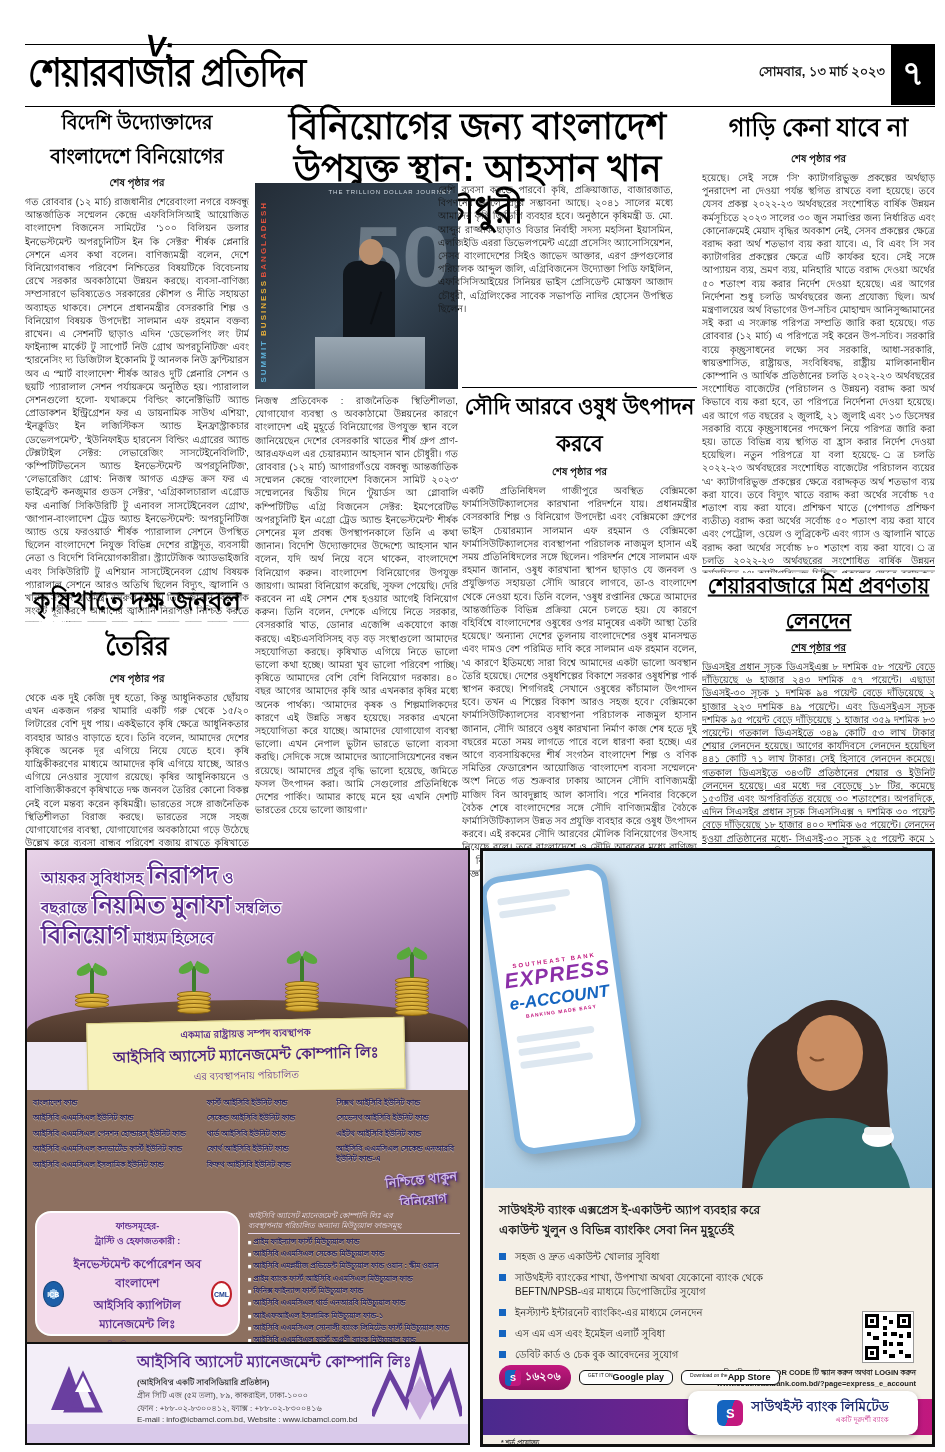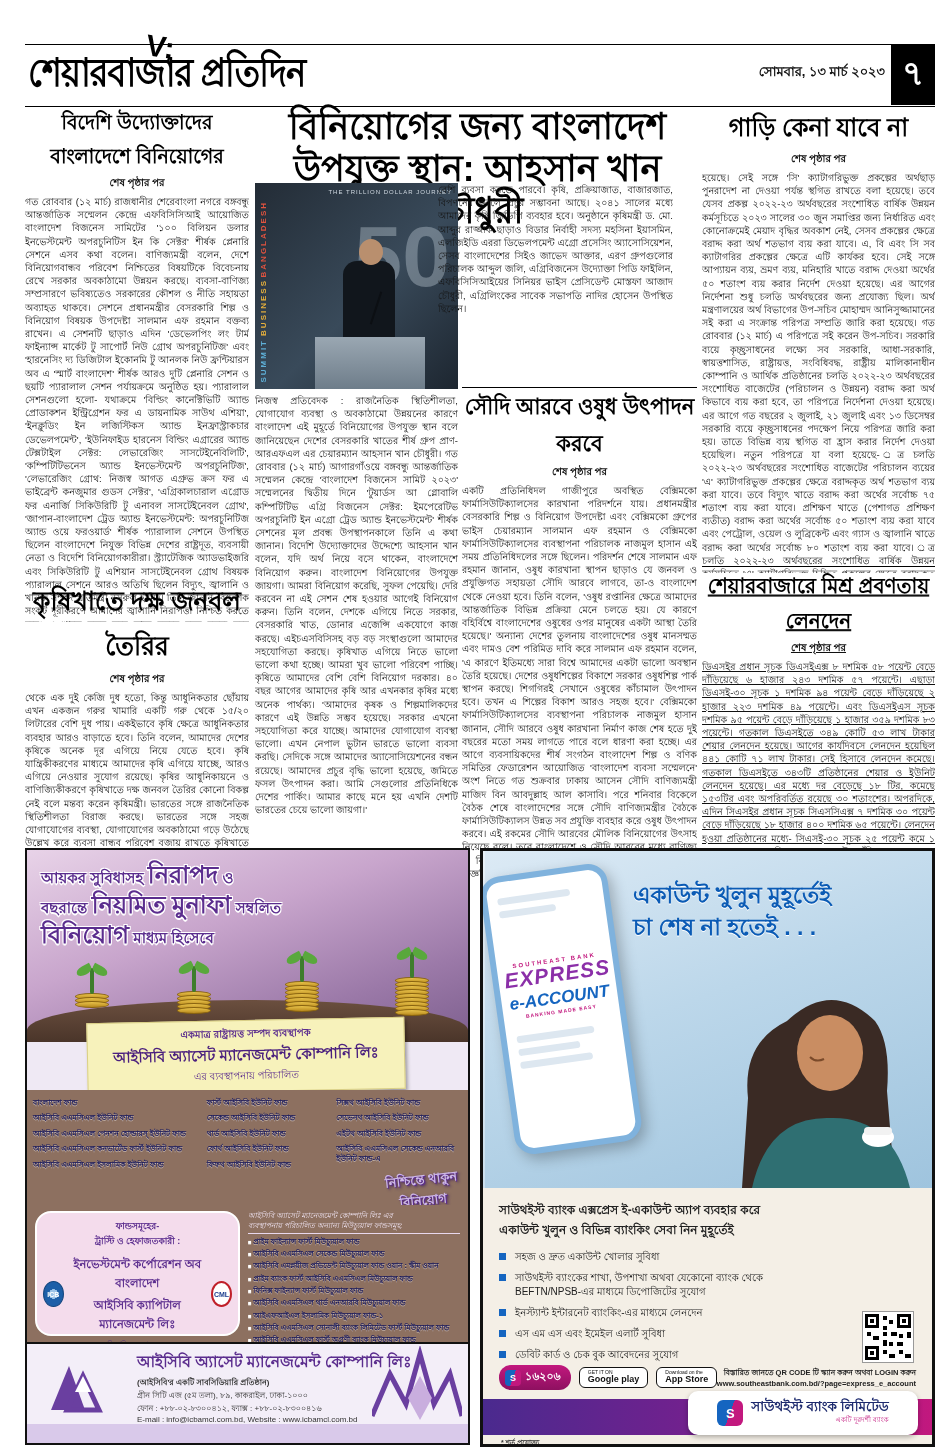--- a/index.html
+++ b/index.html
@@ -104,21 +104,21 @@
   .brand-tag { font-size:5px; letter-spacing:1px; color:#c2187e; text-align:center; font-weight:bold; }
   .woman { position:absolute; right:0; top:110px; width:240px; height:227px; }
   .seb-body { position:absolute; left:0; top:337px; width:100%; height:262px; padding:12px 16px 0; }
   .seb-title { font-size:12px; font-weight:bold; color:#222; line-height:20px; }
   .seb-bullets { margin-top:10px; }
   .seb-bullet { font-size:10px; color:#222; margin-bottom:7px; line-height:14px; padding-left:16px; position:relative; width:330px; }
   .seb-bullet:before { content:""; position:absolute; left:0; top:3px; width:7px; height:7px; background:#1565c0; }
   .qr { position:absolute; right:18px; top:460px; width:52px; height:52px; background:#fff; border:1px solid #999; }
   .badges { position:absolute; left:16px; top:500px; display:flex; gap:8px; align-items:center; }
   .badge-call { background:linear-gradient(#c2187e,#8e1060); color:#fff; border-radius:12px; padding:3px 10px 3px 6px; font-size:11px; font-weight:bold; display:flex; align-items:center; gap:4px; }
-  .badge-store { background:#fff; border:1.5px solid #111; border-radius:6px; padding:2px 8px; font-size:9px; font-weight:bold; display:flex; flex-direction:column; line-height:1.1; }
+  .badge-store { background:#fff; border:1.5px solid #111; border-radius:6px; padding:2px 8px; font-size:9px; font-weight:bold; display:flex; line-height:1.1; }
   .badge-store .small { font-size:5px; font-weight:normal; }
   .qr-note { position:absolute; right:16px; top:500px; width:250px; text-align:right; font-size:7.5px; font-weight:bold; color:#222; line-height:1.5; }
   .seb-bar { position:absolute; left:0; top:530px; width:100%; height:36px; background:linear-gradient(90deg,#4a2a8e 0%,#7a1f8e 55%,#c2187e 100%); }
   .seb-logo-box { position:absolute; right:14px; top:522px; width:230px; height:44px; background:#fff; border-radius:10px; box-shadow:0 2px 5px rgba(0,0,0,.3); display:flex; align-items:center; justify-content:center; gap:8px; }
   .sb-mark { width:26px; height:26px; border-radius:6px; background:conic-gradient(from 200deg,#1565c0 0 50%,#c2187e 50% 100%); color:#fff; display:flex; align-items:center; justify-content:center; font-weight:bold; font-size:13px; }
   .sb-name { font-size:13.5px; font-weight:bold; color:#1d2a6e; line-height:1.1; }
   .sb-tag { font-size:7px; color:#c2187e; text-align:right; }
   .seb-terms { position:absolute; left:18px; top:578px; font-size:7px; font-weight:bold; color:#333; }
 </style>
 </head>
@@ -318,24 +318,20 @@
         <polyline points="0,70 18,28 34,58 48,8 62,58 78,28 90,70" fill="none" stroke="#6a3fa0" stroke-width="5"></polyline>
         <polygon points="48,30 60,52 48,74 36,52" fill="#c9aede"></polygon>
       </svg>
     </div>
     <div class="icb-base"></div>
   </div>
 
   <div class="seb-ad">
     <div class="seb-photo">
       <div class="seb-window"></div>
-      <div class="seb-headline">
-        <div>একাউন্ট খুলুন মুহূর্তেই</div>
-        <div>চা শেষ না হতেই . . .</div>
-      </div>
       <div class="woman">
         <svg width="240" height="227" viewBox="0 0 240 227">
           <path d="M95 60 q45 -42 88 0 q16 22 12 70 l8 97 H50 l6 -90 q-6 -55 39 -77z" fill="#3a2a24"></path>
           <ellipse cx="138" cy="92" rx="33" ry="38" fill="#c98d62"></ellipse>
           <path d="M60 227 q16 -72 78 -70 q62 -2 80 70z" fill="#2f6f72"></path>
           <ellipse cx="186" cy="176" rx="16" ry="10" fill="#fff"></ellipse>
           <rect x="172" y="166" width="28" height="8" rx="4" fill="#f2f2f2"></rect>
           <path d="M118 96 q6 6 14 2" stroke="#7a4a2a" stroke-width="2" fill="none"></path>
         </svg>
       </div>

